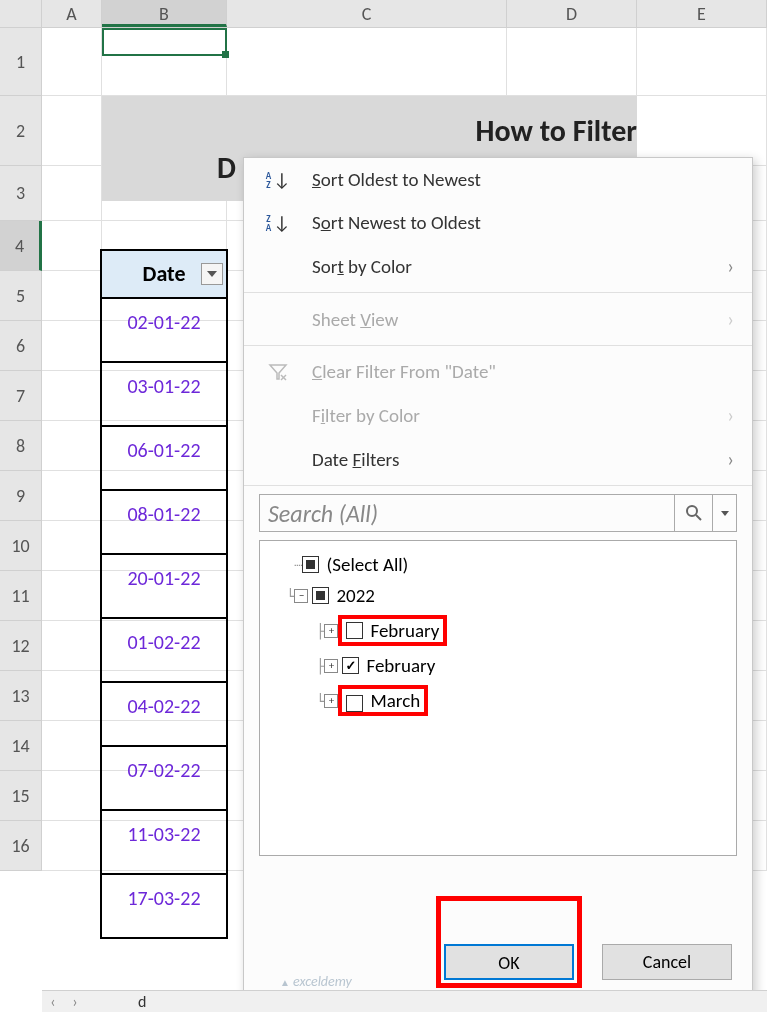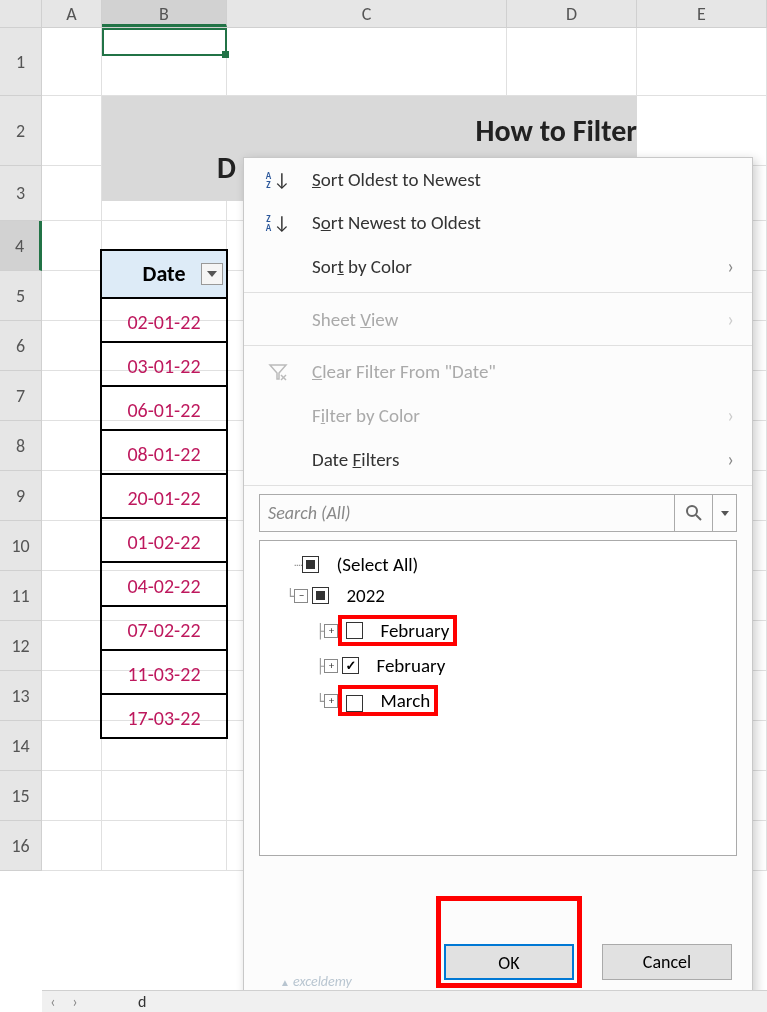--- a/index.html
+++ b/index.html
@@ -147,27 +147,27 @@
   width: 22px;
   height: 22px;
   background: #f5f5f5;
   border: 1px solid #999;
   display: flex;
   align-items: center;
   justify-content: center;
 }
 .data-cell {
   width: 128px;
-  height: 44px;
+  height: 64px;
   border: 2px solid #000;
   border-top: none;
   font-size: 20px;
   text-align: center;
   line-height: 46px;
-  color: #be185d;
+  color: #6d28d9;
 }
 
 
 .filter-menu {
   position: absolute;
   top: 157px;
   left: 243px;
   width: 510px;
   height: 850px;
   background: #fcfcfc;
@@ -209,21 +209,21 @@
 .search-row {
   display: flex;
   align-items: center;
   margin: 8px 15px;
 }
 .search-input {
   flex: 1;
   height: 38px;
   border: 1px solid #aaa;
   padding: 0 8px;
-  font-size: 18px;
+  font-size: 24px;
   font-style: italic;
   color: #888;
   display: flex;
   align-items: center;
 }
 .search-icon-box {
   width: 38px;
   height: 38px;
   border: 1px solid #aaa;
   border-left: none;
@@ -284,21 +284,21 @@
 .check-box.indeterminate::after {
   content: '';
   width: 9px;
   height: 9px;
   background: #333;
 }
 .check-box.checked::after {
   content: '✓';
   font-weight: bold;
 }
-.tree-label { margin-left: 12px; }
+.tree-label { margin-left: 2px; }
 .red-highlight {
   border: 4px solid #ff0000;
   padding: 0 4px;
   margin-left: -4px;
 }
 
 
 .btn-row {
   position: absolute;
   bottom: 18px;

